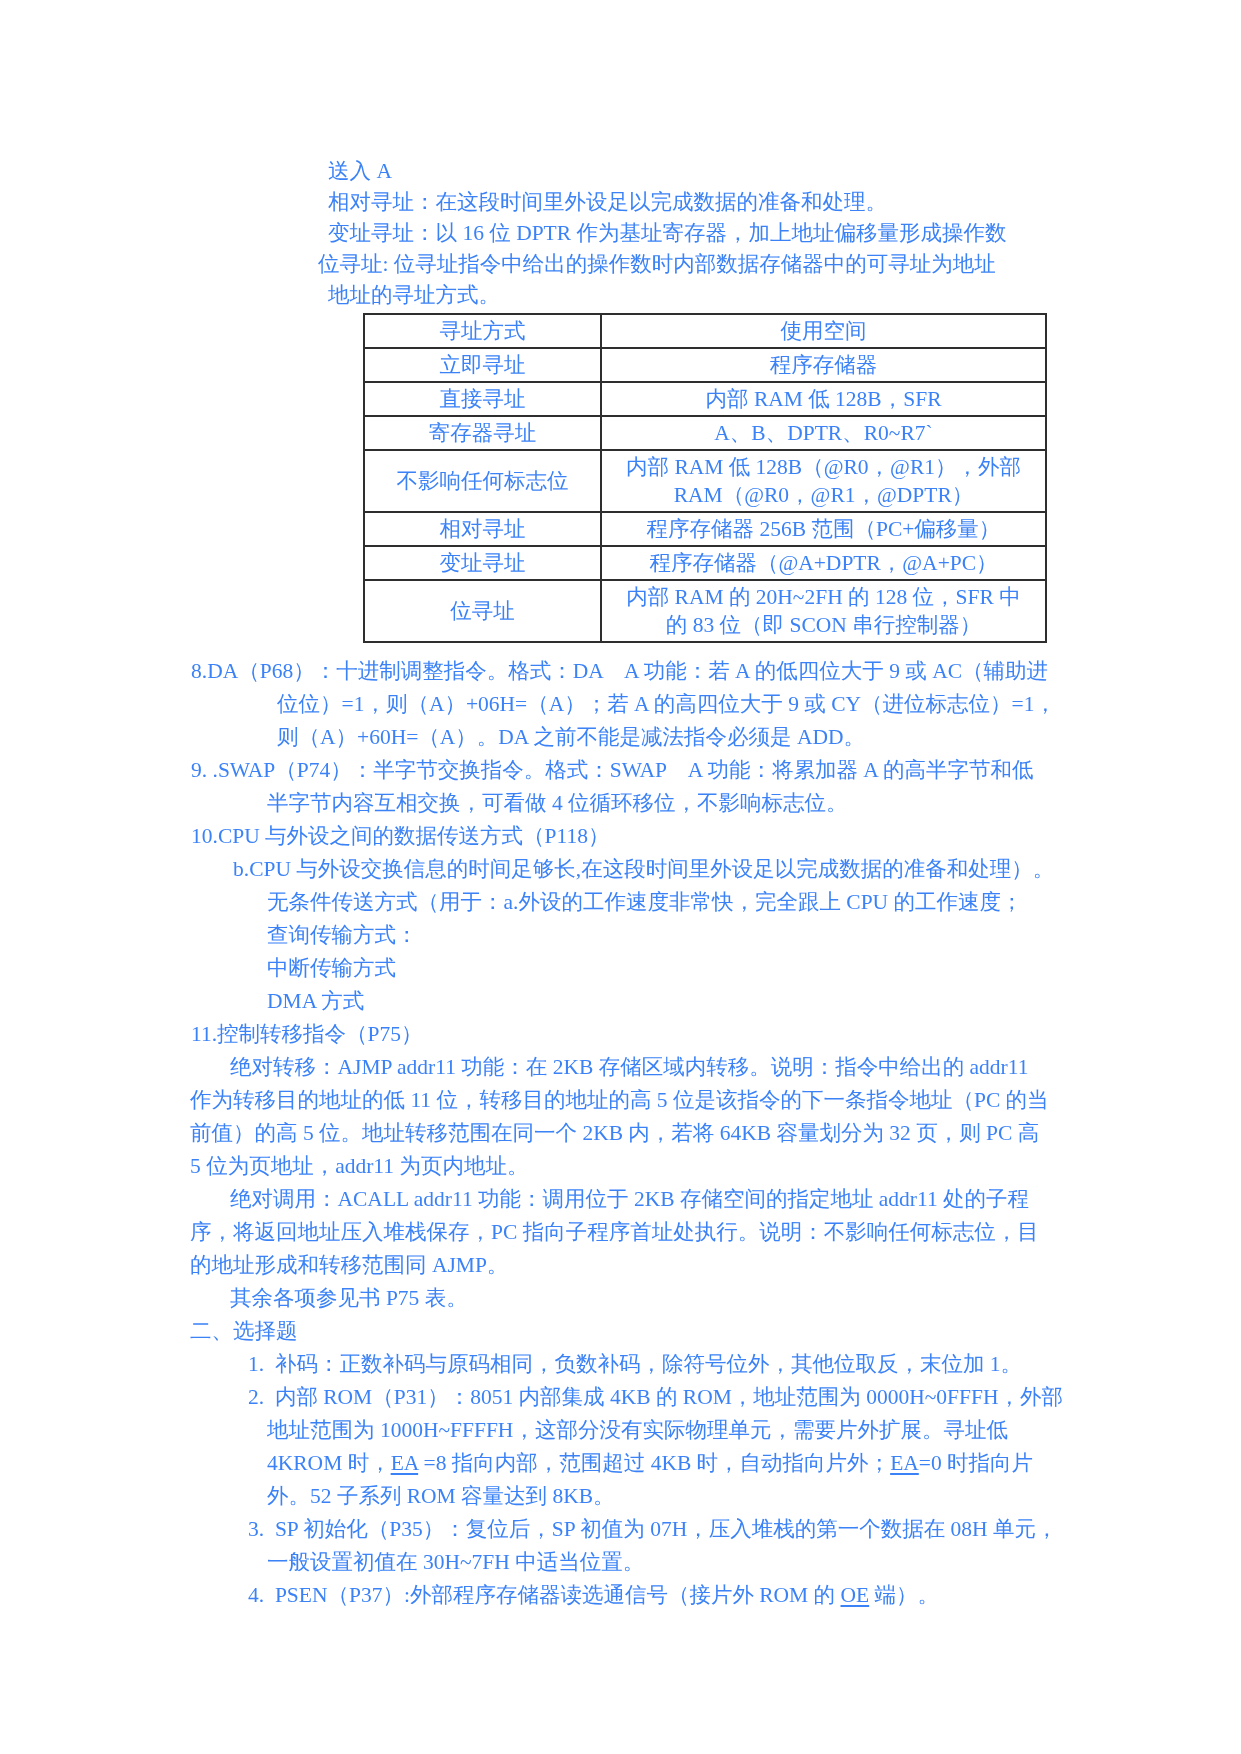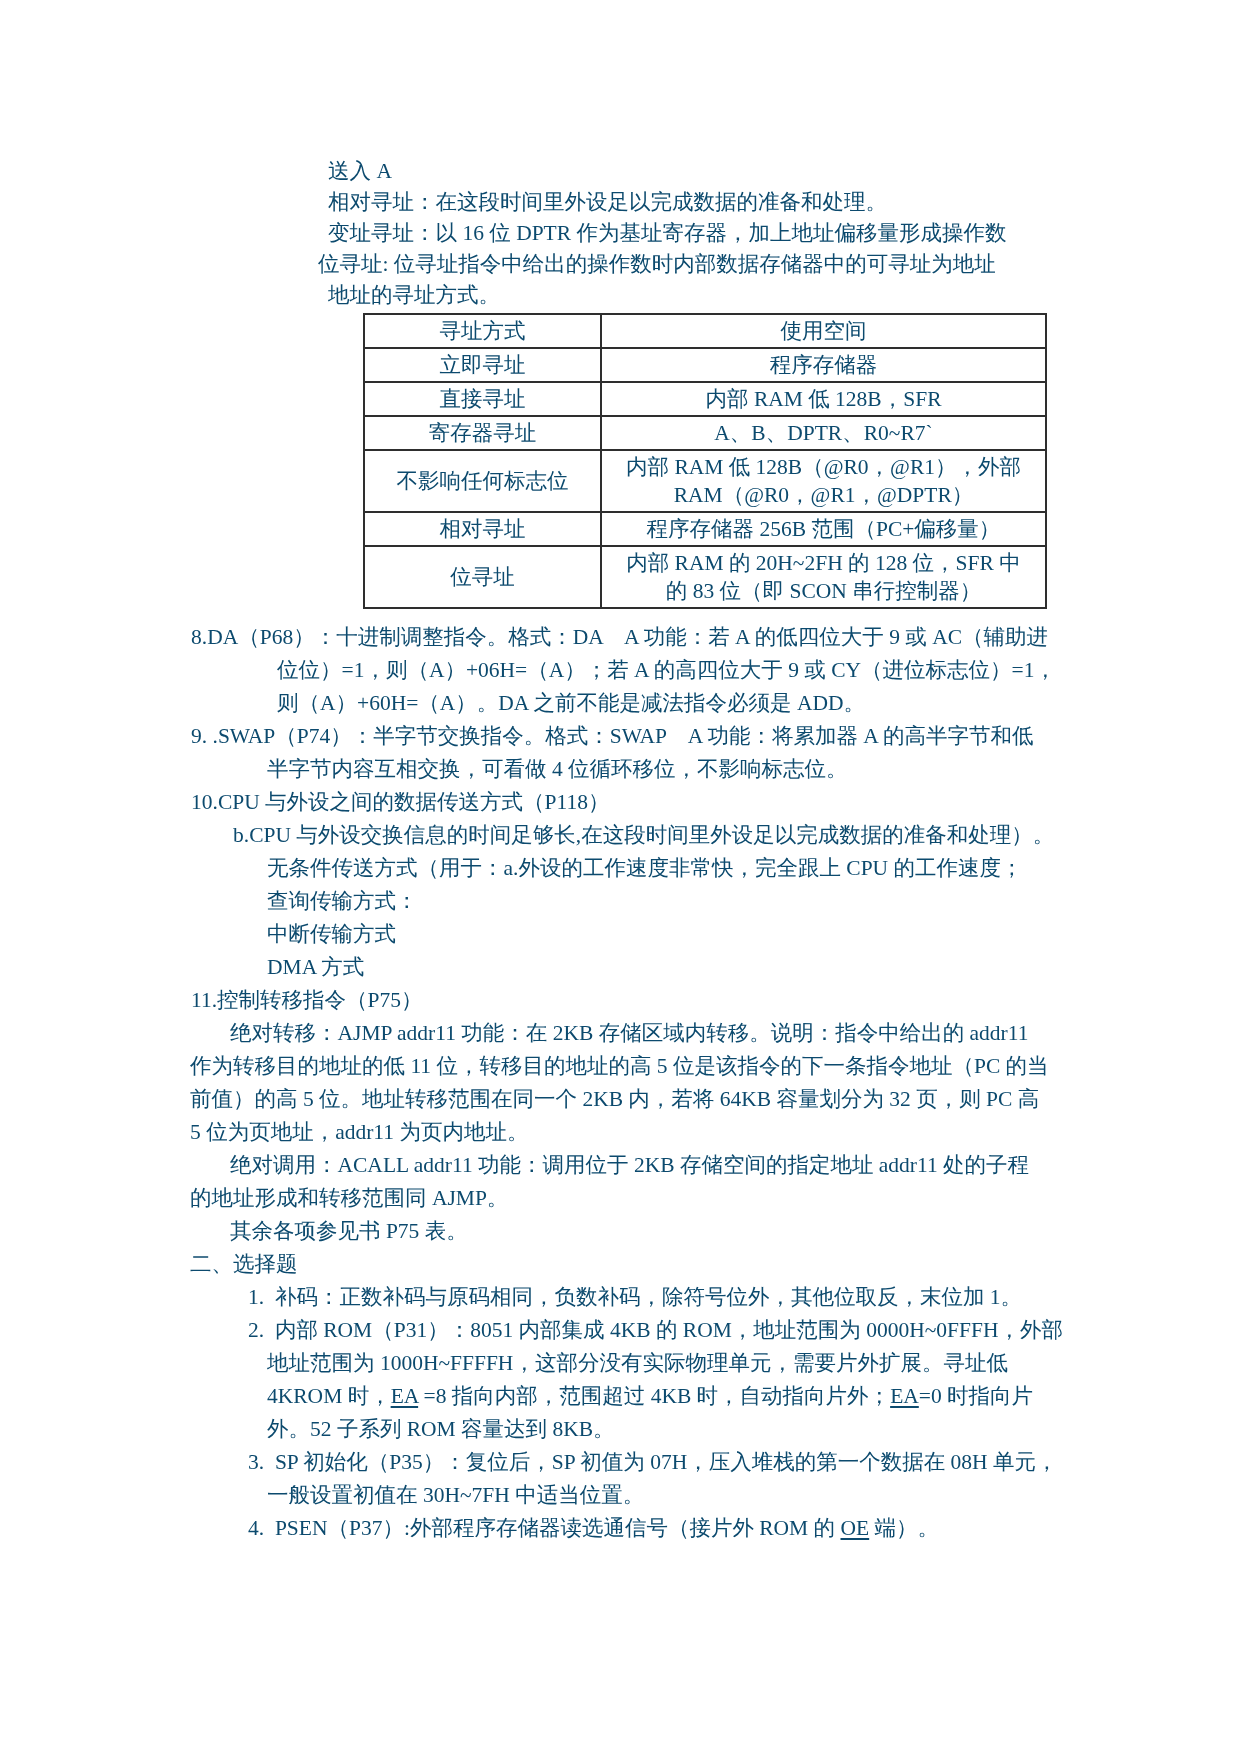--- a/index.html
+++ b/index.html
@@ -1,21 +1,21 @@
 <!DOCTYPE html>
 <html><head>
 <meta charset="utf-8">
 <style>
   html,body{margin:0;padding:0;background:#ffffff;}
   .page{
     position:relative;
     width:1241px;
     height:1754px;
     background:#ffffff;
-    color:#0c4a6e;
+    color:#3b82f6;
     font-family:"Liberation Serif","DejaVu Serif",serif;
     font-size:21.5px;
     overflow:hidden;
   }
   .content{padding-top:156px;}
   .line{line-height:33px;white-space:pre;}
   #intro-block .line{line-height:31px;}
   
   .ind-intro {margin-left:328px;}
   .ind-intro2{margin-left:318px;}
@@ -85,20 +85,24 @@
           </tr>
           <tr>
             <td>不影响任何标志位</td>
             <td>内部 RAM 低 128B（@R0，@R1），外部 RAM（@R0，@R1，@DPTR）</td>
           </tr>
           <tr>
             <td>相对寻址</td>
             <td>程序存储器 256B 范围（PC+偏移量）</td>
           </tr>
           <tr>
+            <td>变址寻址</td>
+            <td>程序存储器（@A+DPTR，@A+PC）</td>
+          </tr>
+          <tr>
             <td>位寻址</td>
             <td>内部 RAM 的 20H~2FH 的 128 位，SFR 中的 83 位（即 SCON 串行控制器）</td>
           </tr>
         </tbody>
     </table>
 
     <div id="body-block">
         <div class="line ind-n">8.DA（P68）：十进制调整指令。格式：DA　A 功能：若 A 的低四位大于 9 或 AC（辅助进</div>
         <div class="line ind-h2">位位）=1，则（A）+06H=（A）；若 A 的高四位大于 9 或 CY（进位标志位）=1，</div>
         <div class="line ind-h2">则（A）+60H=（A）。DA 之前不能是减法指令必须是 ADD。</div>
@@ -109,20 +113,21 @@
         <div class="line ind-h">无条件传送方式（用于：a.外设的工作速度非常快，完全跟上 CPU 的工作速度；</div>
         <div class="line ind-h">查询传输方式：</div>
         <div class="line ind-h">中断传输方式</div>
         <div class="line ind-h">DMA 方式</div>
         <div class="line ind-n">11.控制转移指令（P75）</div>
         <div class="line ind-p">绝对转移：AJMP addr11 功能：在 2KB 存储区域内转移。说明：指令中给出的 addr11</div>
         <div class="line ind-0">作为转移目的地址的低 11 位，转移目的地址的高 5 位是该指令的下一条指令地址（PC 的当</div>
         <div class="line ind-0">前值）的高 5 位。地址转移范围在同一个 2KB 内，若将 64KB 容量划分为 32 页，则 PC 高</div>
         <div class="line ind-0">5 位为页地址，addr11 为页内地址。</div>
         <div class="line ind-p">绝对调用：ACALL addr11 功能：调用位于 2KB 存储空间的指定地址 addr11 处的子程</div>
+        <div class="line ind-0">序，将返回地址压入堆栈保存，PC 指向子程序首址处执行。说明：不影响任何标志位，目</div>
         <div class="line ind-0">的地址形成和转移范围同 AJMP。</div>
         <div class="line ind-p">其余各项参见书 P75 表。</div>
         <div class="line ind-0">二、选择题</div>
         <div class="line ind-li">1.&nbsp;&nbsp;补码：正数补码与原码相同，负数补码，除符号位外，其他位取反，末位加 1。</div>
         <div class="line ind-li">2.&nbsp;&nbsp;内部 ROM（P31）：8051 内部集成 4KB 的 ROM，地址范围为 0000H~0FFFH，外部</div>
         <div class="line ind-h">地址范围为 1000H~FFFFH，这部分没有实际物理单元，需要片外扩展。寻址低</div>
         <div class="line ind-h"><span>4KROM 时，</span><span class="u">EA</span><span> =8 指向内部，范围超过 4KB 时，自动指向片外；</span><span class="u">EA</span><span>=0 时指向片</span></div>
         <div class="line ind-h">外。52 子系列 ROM 容量达到 8KB。</div>
         <div class="line ind-li">3.&nbsp;&nbsp;SP 初始化（P35）：复位后，SP 初值为 07H，压入堆栈的第一个数据在 08H 单元，</div>
         <div class="line ind-h">一般设置初值在 30H~7FH 中适当位置。</div>

